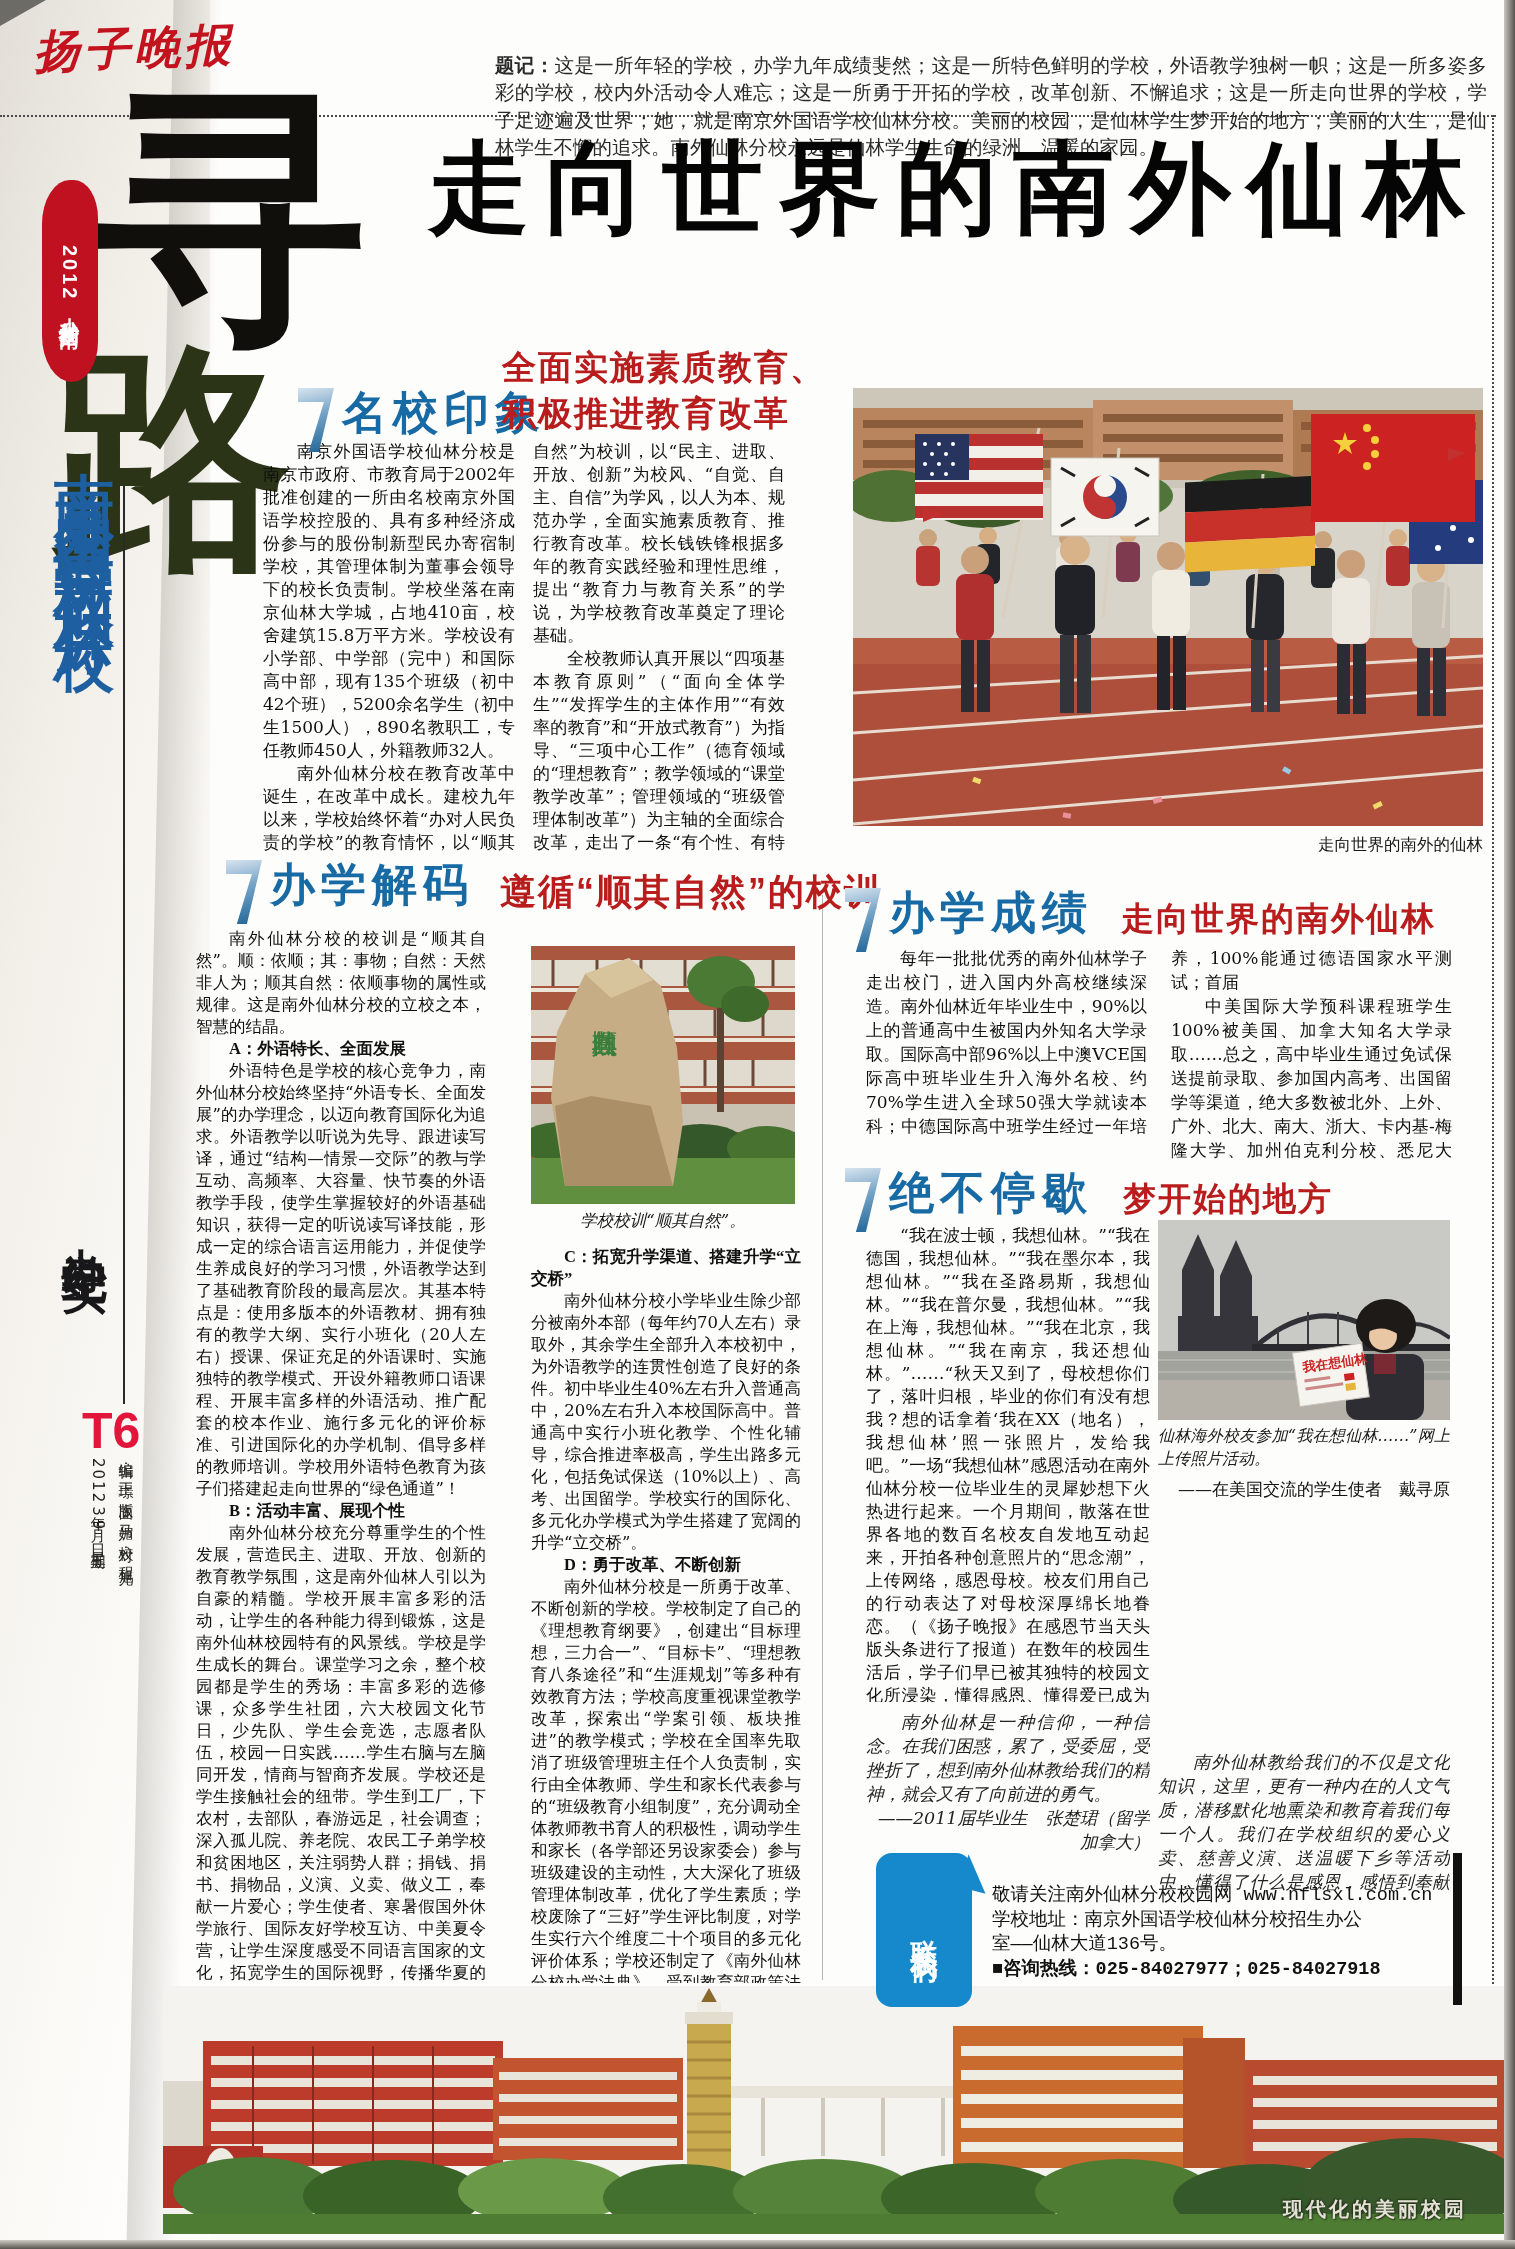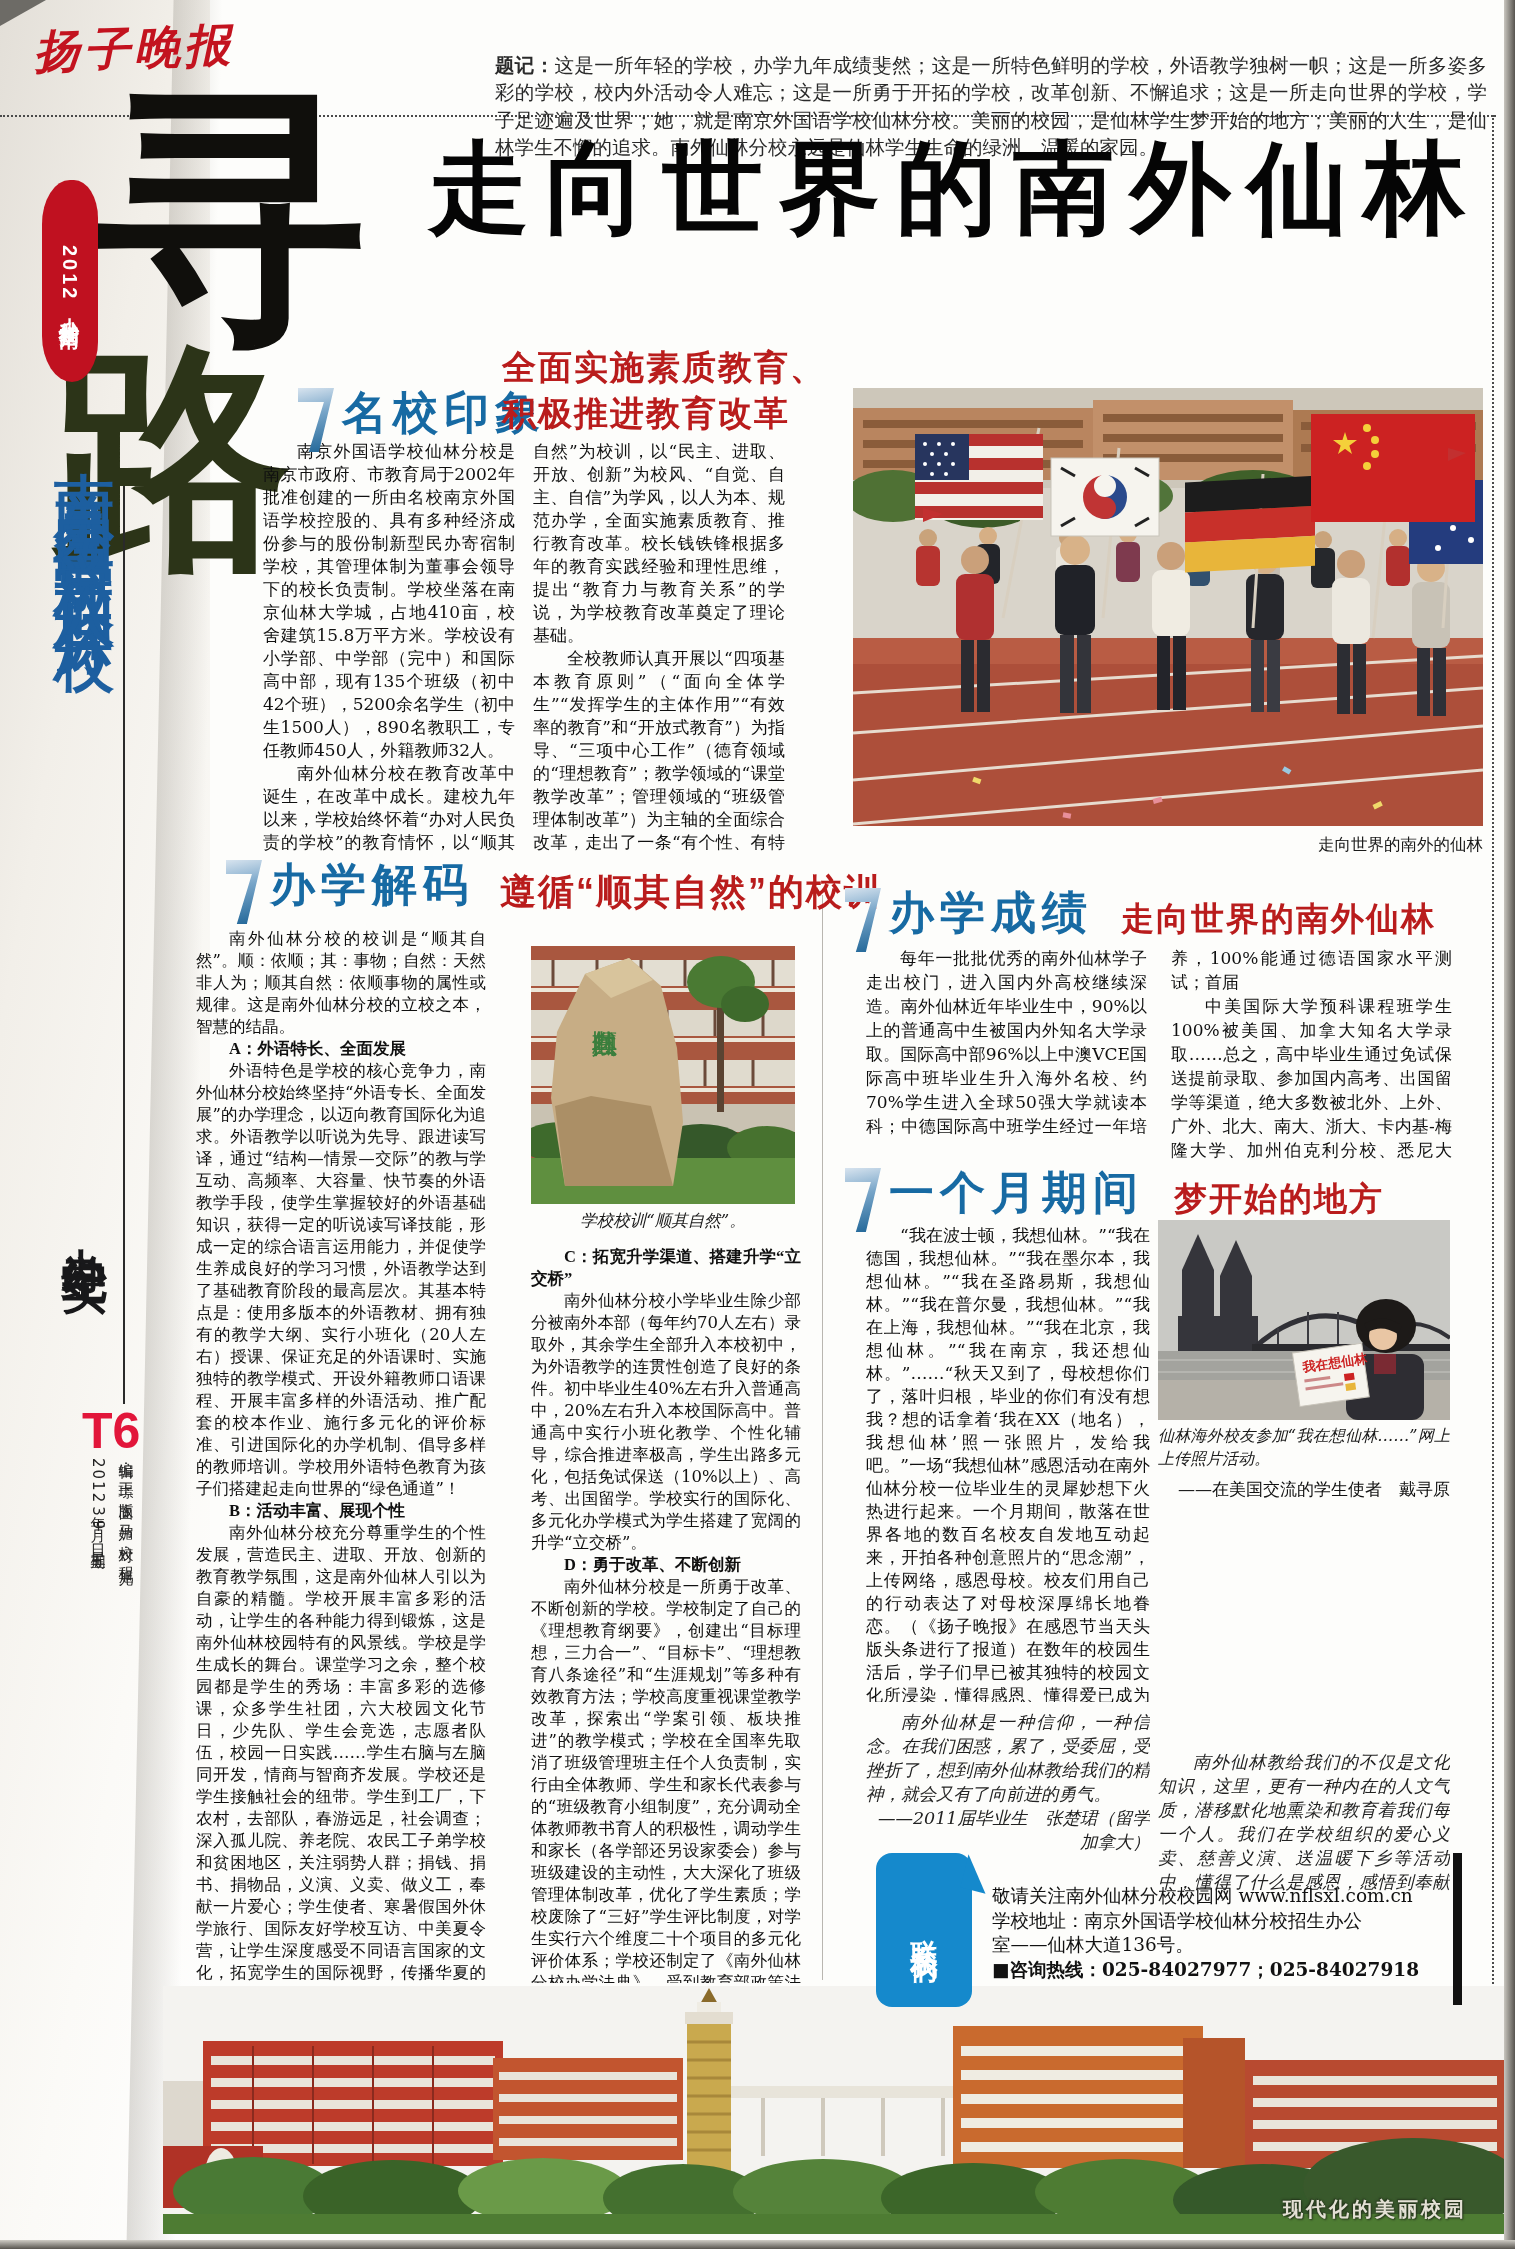--- a/index.html
+++ b/index.html
@@ -67,21 +67,21 @@
   .photo{position:absolute;z-index:2;display:block;}
   
   .bubble{position:absolute;left:876px;top:1853px;width:96px;height:154px;background:#1589cc;border-radius:16px;
     z-index:5;display:flex;align-items:center;justify-content:center;}
   .bubble:after{content:"";position:absolute;top:4px;right:-18px;width:0;height:0;
     border-bottom:34px solid #1589cc;border-right:26px solid transparent;transform:rotate(14deg);}
   .bubble span{writing-mode:vertical-rl;text-orientation:upright;color:#fff;font-size:27px;font-weight:bold;
     letter-spacing:6px;font-family:"DejaVu Sans","Liberation Sans",sans-serif;}
   .contact-text{position:absolute;left:992px;top:1884px;width:358px;z-index:5;font-size:18.5px;line-height:24.5px;
     color:#111;}
-  .contact-text div{white-space:nowrap;}
+  .contact-text div{white-space:nowrap;font-family:Liberation Mono, monospace;}
   .black-bar{position:absolute;left:1453px;top:1853px;width:9px;height:152px;background:#111;z-index:5;}
   .campus-caption{position:absolute;left:1283px;top:2196px;z-index:5;font-size:20px;font-weight:bold;
     color:#e3e0d4;text-shadow:1px 1px 2px #23301a,-1px -1px 2px #23301a;letter-spacing:3px;}
 </style>
 </head>
 <body>
 
 <div class="page">
 
   <div class="rail-texture"></div>
@@ -366,21 +366,21 @@
     <div class="sec-label">办学成绩</div>
     <div class="sec-sub" style="margin:9px 0 0 28px;font-size:33px;">走向世界的南外仙林</div>
   </div>
   <div class="body-col two-col" style="left:866px;top:946px;width:586px;height:232px;font-size:17px;line-height:24px;column-gap:24px;">
     <p>每年一批批优秀的南外仙林学子走出校门，进入国内外高校继续深造。南外仙林近年毕业生中，90%以上的普通高中生被国内外知名大学录取。国际高中部96%以上中澳VCE国际高中班毕业生升入海外名校、约70%学生进入全球50强大学就读本科；中德国际高中班学生经过一年培养，100%能通过德语国家水平测试；首届</p>
     <p>中美国际大学预科课程班学生100%被美国、加拿大知名大学录取……总之，高中毕业生通过免试保送提前录取、参加国内高考、出国留学等渠道，绝大多数被北外、上外、广外、北大、南大、浙大、卡内基-梅隆大学、加州伯克利分校、悉尼大学、墨尔本大学、爱丁堡大学等国内外名校录取，南外仙林学子求学的足迹遍及世界各地。</p>
   </div>
 
   <div class="sec" style="left:845px;top:1168px;">
     <div class="sec-icon"></div>
-    <div class="sec-label">一个月期间</div>
+    <div class="sec-label">绝不停歇</div>
     <div class="sec-sub" style="margin:9px 0 16px 30px;font-size:33px;">梦开始的地方</div>
   </div>
   <div class="body-col" style="left:866px;top:1224px;width:284px;height:478px;font-size:17px;line-height:23px;">
     <p>“我在波士顿，我想仙林。”“我在德国，我想仙林。”“我在墨尔本，我想仙林。”“我在圣路易斯，我想仙林。”“我在普尔曼，我想仙林。”“我在上海，我想仙林。”“我在北京，我想仙林。”“我在南京，我还想仙林。”……“秋天又到了，母校想你们了，落叶归根，毕业的你们有没有想我？想的话拿着‘我在XX（地名），我想仙林’照一张照片，发给我吧。”一场“我想仙林”感恩活动在南外仙林分校一位毕业生的灵犀妙想下火热进行起来。一个月期间，散落在世界各地的数百名校友自发地互动起来，开拍各种创意照片的“思念潮”，上传网络，感恩母校。校友们用自己的行动表达了对母校深厚绵长地眷恋。（《扬子晚报》在感恩节当天头版头条进行了报道）在数年的校园生活后，学子们早已被其独特的校园文化所浸染，懂得感恩、懂得爱已成为他们生命的一部分，南外仙林分校已成为莘莘学子的精神家园。</p>
   </div>
   <div class="body-col kaiti" style="left:866px;top:1710px;width:284px;height:150px;">
     <p>南外仙林是一种信仰，一种信念。在我们困惑，累了，受委屈，受挫折了，想到南外仙林教给我们的精神，就会又有了向前进的勇气。</p>
     <span class="sign">——2011届毕业生　张楚珺（留学加拿大）</span>
   </div>
 

